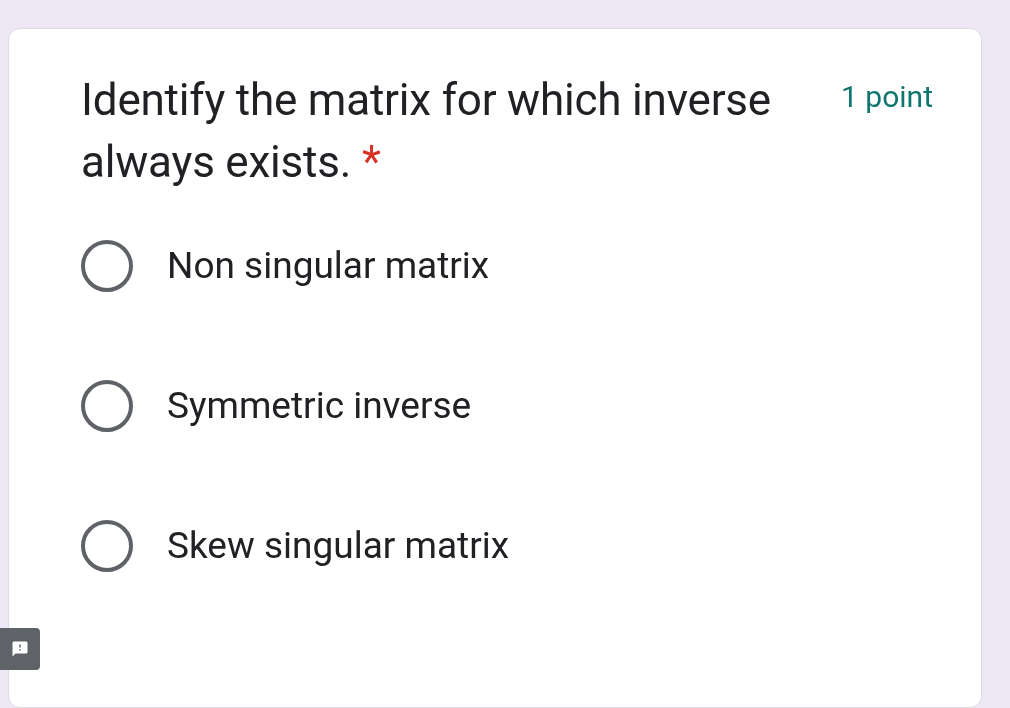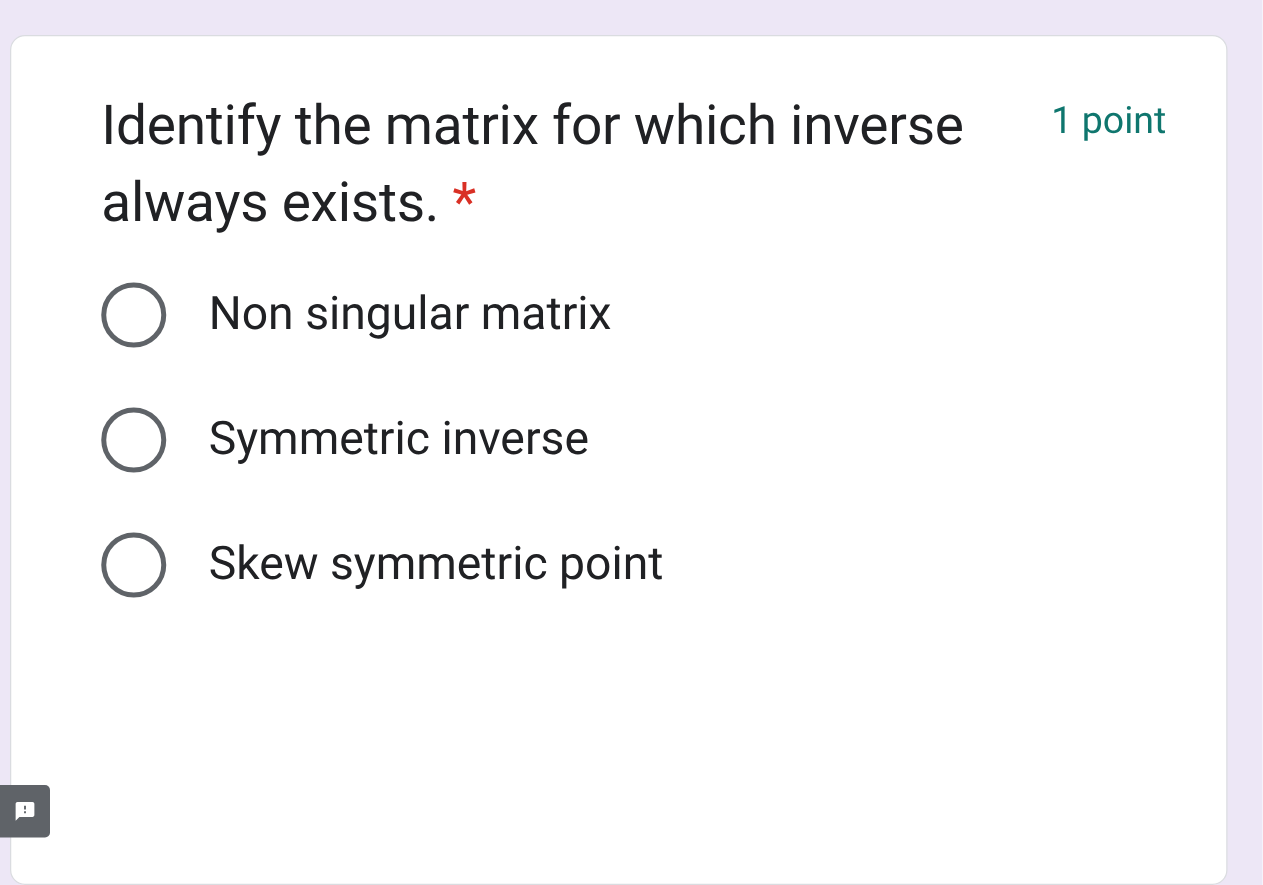--- a/index.html
+++ b/index.html
@@ -20,21 +20,21 @@
       border-radius: 12px;
       border: 1px solid #dadce0;
       margin: 28px 28px 0 8px;
       padding: 40px 48px 60px 72px;
       min-height: 680px;
     }
     .question-header {
       display: flex;
       align-items: flex-start;
       justify-content: flex-start;
-      margin-bottom: 32px;
+      margin-bottom: 46px;
     }
     .question-text {
       font-size: 44px;
       line-height: 1.42;
       color: #202124;
       letter-spacing: -0.2px;
       font-weight: 400;
       flex: 1;
       padding-right: 24px;
     }
@@ -44,21 +44,21 @@
     .points {
       font-size: 30px;
       color: #0f766e;
       white-space: nowrap;
       padding-top: 10px;
       font-weight: 400;
     }
     .options {
       display: flex;
       flex-direction: column;
-      gap: 48px;
+      gap: 88px;
     }
     .option {
       display: flex;
       align-items: center;
       cursor: pointer;
     }
     .radio-circle {
       width: 52px;
       height: 52px;
       border: 4px solid #5f6368;
@@ -105,21 +105,21 @@
     <div class="option">
       <span class="radio-circle"></span>
       <span class="option-label">Non singular matrix</span>
     </div>
     <div class="option">
       <span class="radio-circle"></span>
       <span class="option-label">Symmetric inverse</span>
     </div>
     <div class="option">
       <span class="radio-circle"></span>
-      <span class="option-label">Skew symmetric point</span>
+      <span class="option-label">Skew singular matrix</span>
     </div>
   </div>
 </div>
 
 <div class="report-tab">
   <svg viewBox="0 0 24 24">
     <path d="M20 2H4c-1.1 0-2 .9-2 2v18l4-4h14c1.1 0 2-.9 2-2V4c0-1.1-.9-2-2-2zm-7 12h-2v-2h2v2zm0-4h-2V6h2v4z"></path>
   </svg>
 </div>
 

